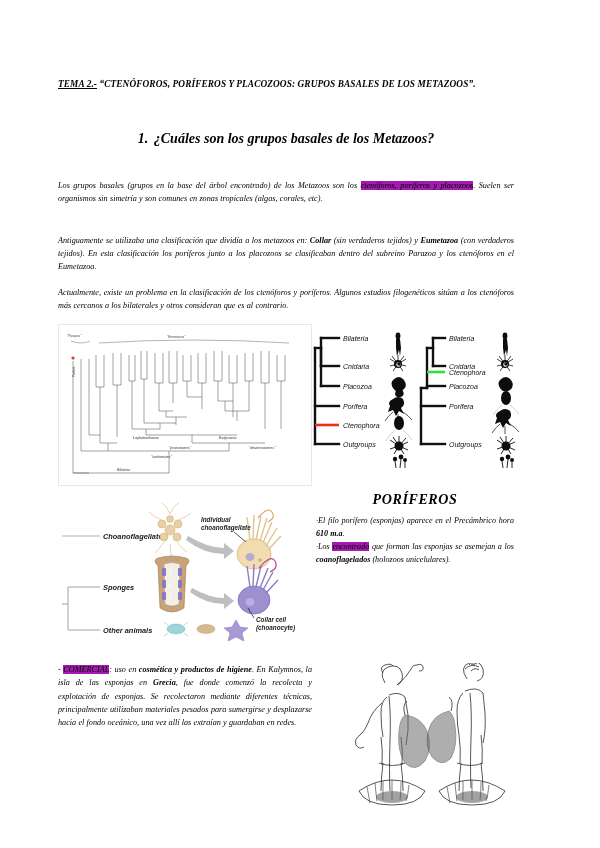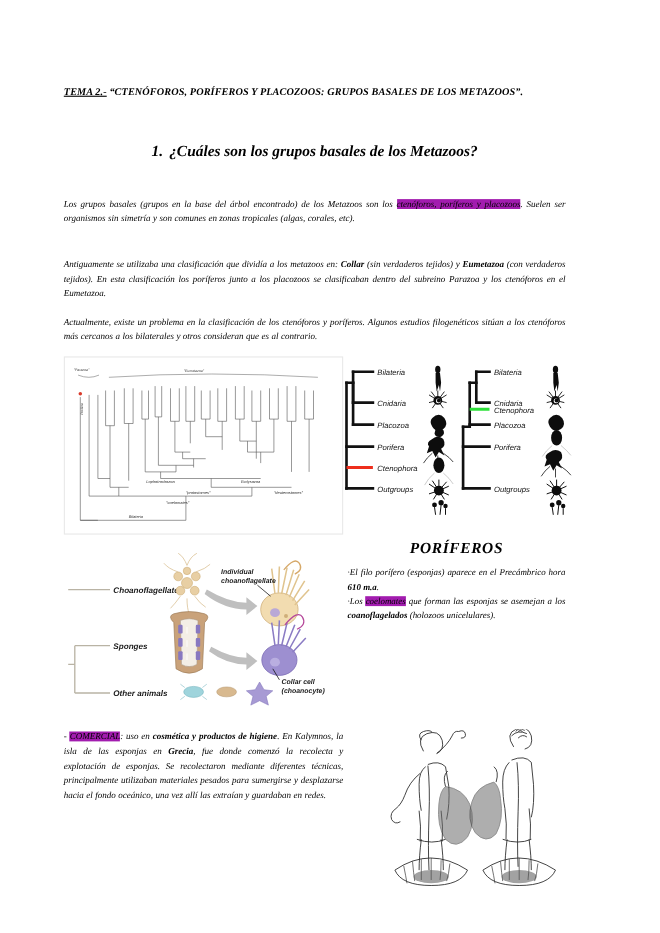--- a/index.html
+++ b/index.html
@@ -429,21 +429,21 @@
             </g>
             <ellipse cx="148" cy="137" rx="9" ry="4.5" fill="#d8b98f" stroke="#b79a73" stroke-width="0.5"></ellipse>
             <path d="M178 128 l4 7 8 1 -6 5 2 8 -8 -4 -8 4 2 -8 -6 -5 8 -1z" fill="#a79ad4" stroke="#8275bb" stroke-width="0.5"></path>
           </g>
         </svg>
       </div>
 
       <div class="porif-col">
         <div class="porif-title">PORÍFEROS</div>
         <p><span>·El filo porífero (esponjas) aparece en el Precámbrico hora </span><span class="b">610 m.a</span><span>.</span></p>
-        <p><span>·Los </span><span class="hl">coelomates</span><span> que forman las esponjas se asemejan a los </span><span class="b">coanoflagelados</span><span> (holozoos unicelulares).</span></p>
+        <p><span>·Los </span><span class="hl">encontrado</span><span> que forman las esponjas se asemejan a los </span><span class="b">coanoflagelados</span><span> (holozoos unicelulares).</span></p>
       </div>
     </div>
 
     <div style="height:2px"></div>
 
     <div style="height:14px"></div>
     <div class="fig-row" style="height:150px">
       <p class="body" style="position:absolute;left:0;top:0;width:254px"><span>- </span><span class="hl">COMERCIAL</span><span>: uso en </span><span class="b">cosmética y productos de higiene</span><span>. En Kalymnos, la isla de las esponjas en </span><span class="b">Grecia</span><span>, fue donde comenzó la recolecta y explotación de esponjas. Se recolectaron mediante diferentes técnicas, principalmente utilizaban materiales pesados para sumergirse y desplazarse hacia el fondo oceánico, una vez allí las extraían y guardaban en redes.</span></p>
 
       <div class="divers">

